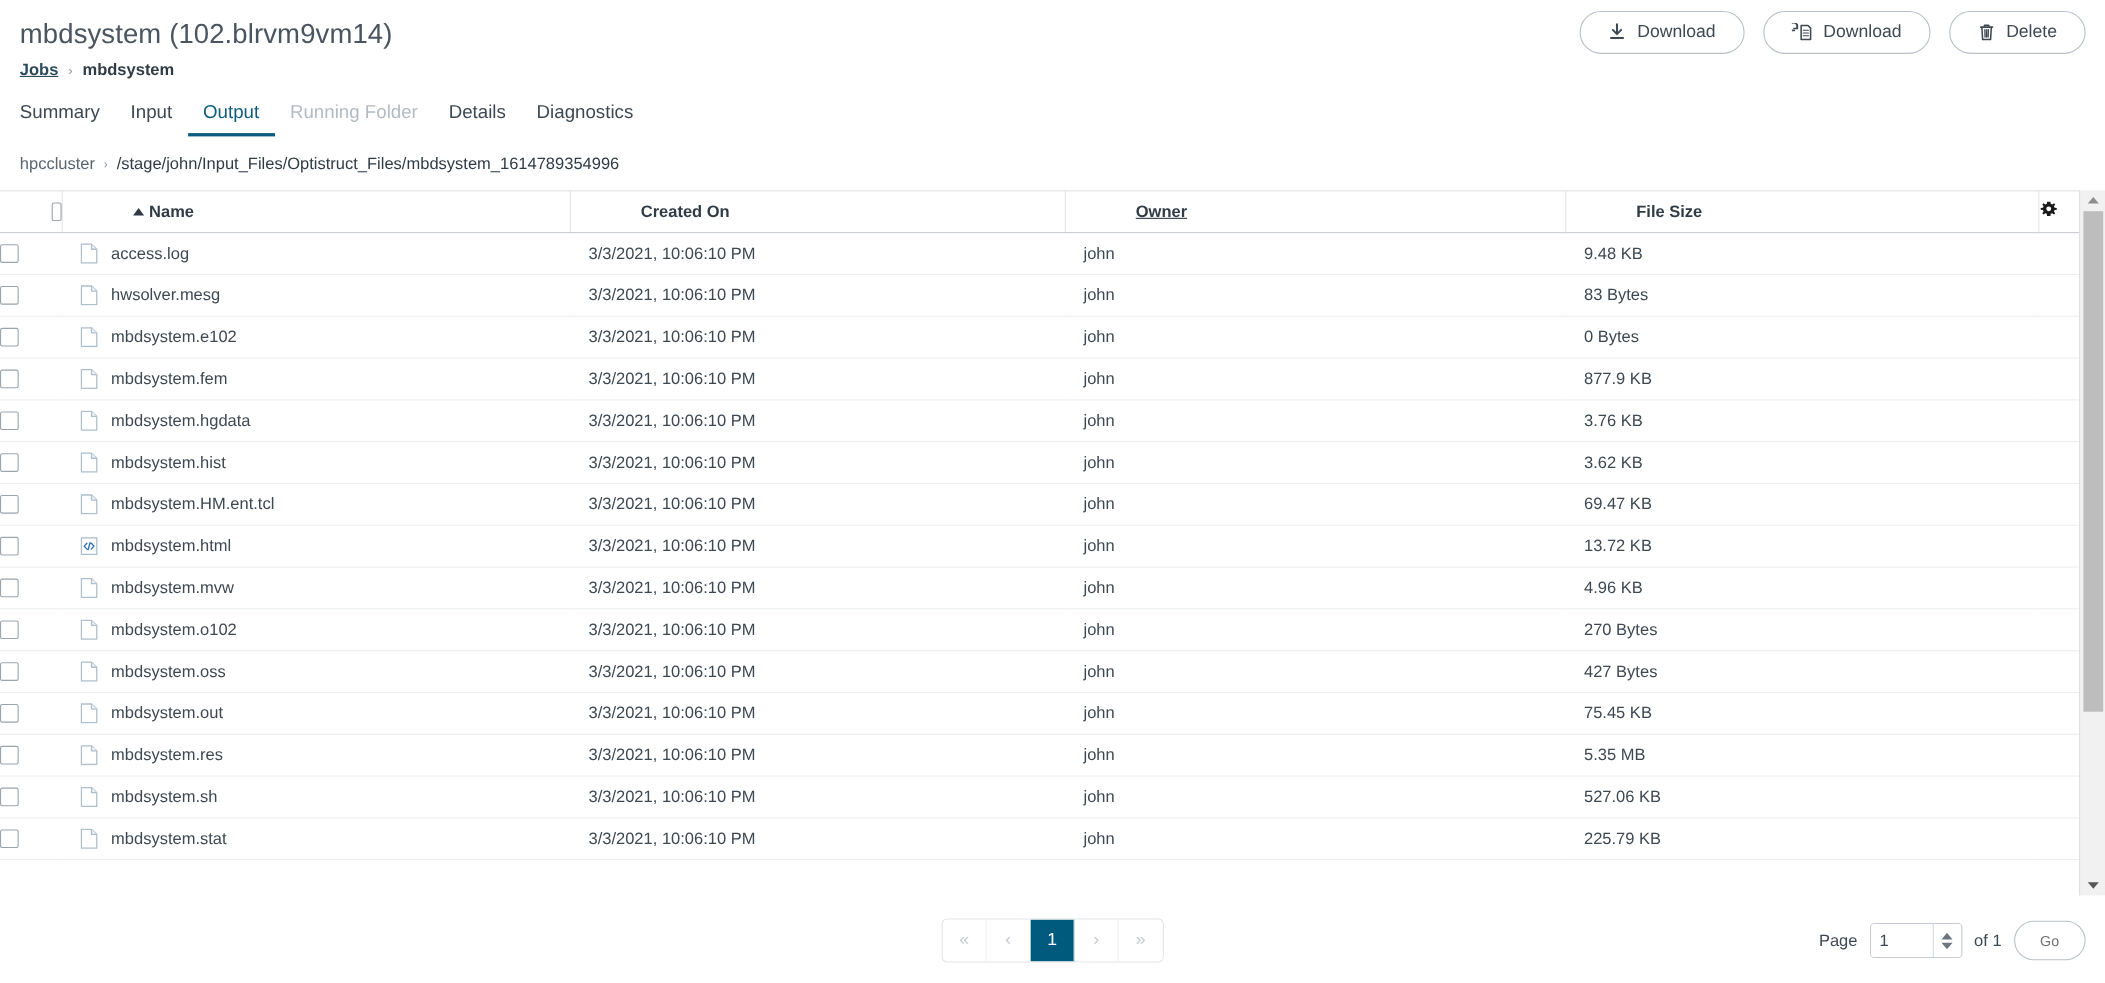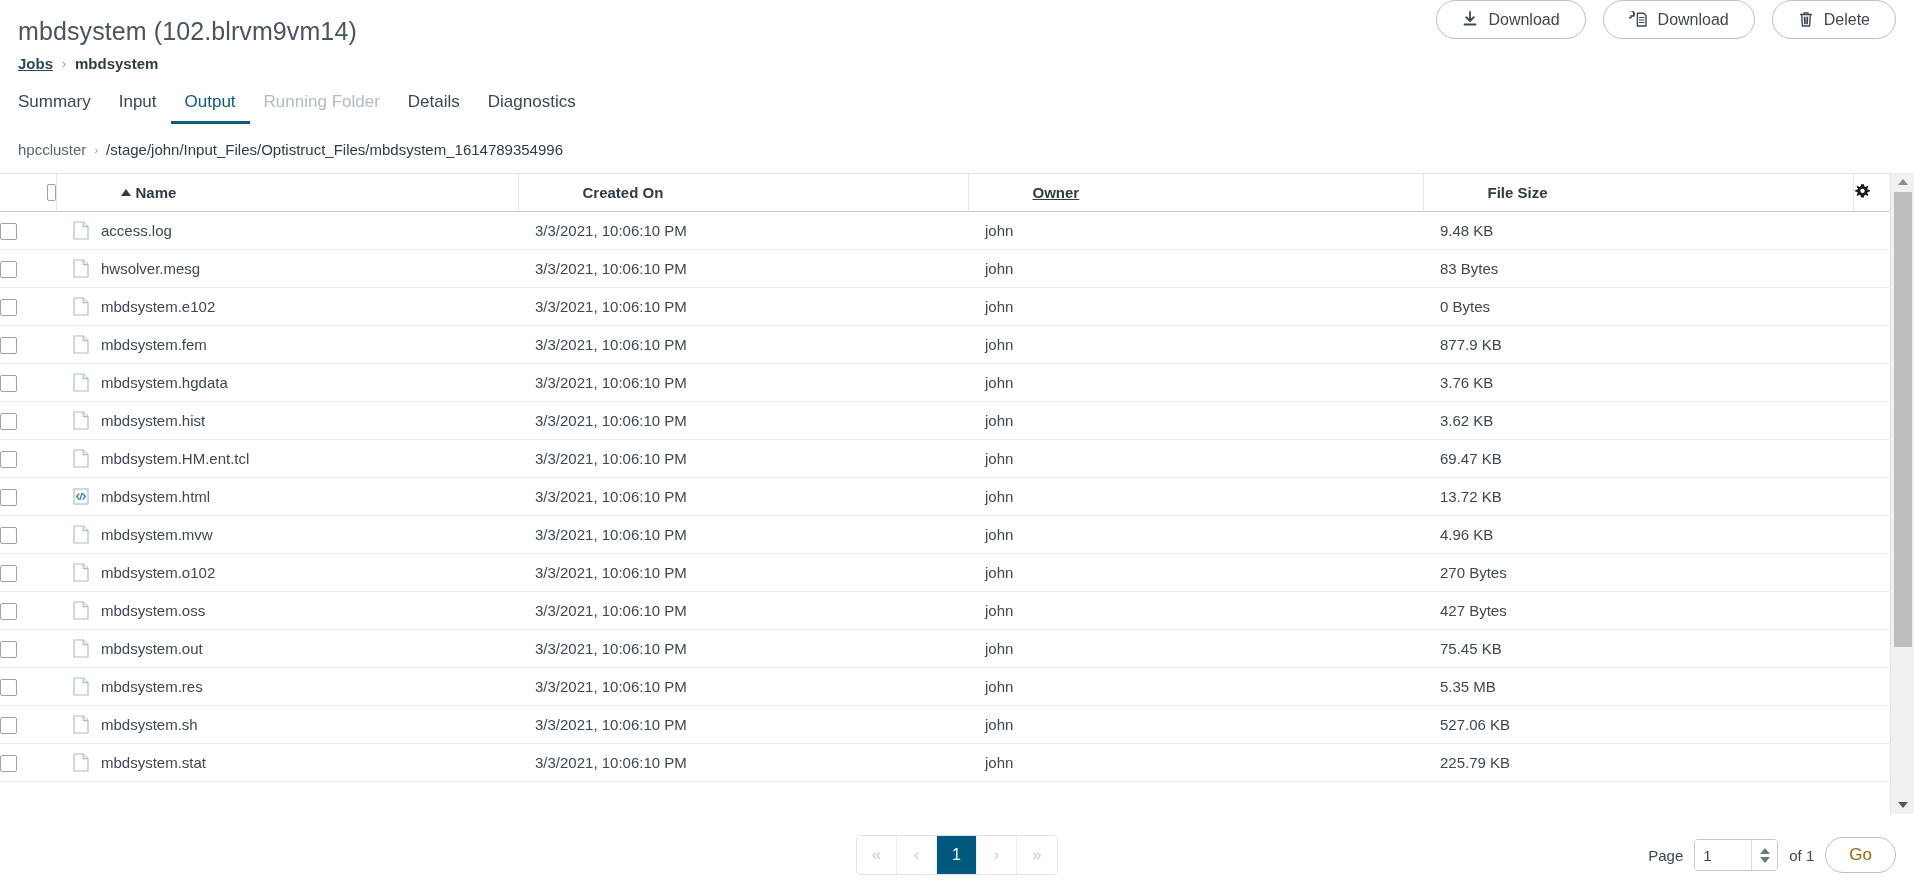--- a/index.html
+++ b/index.html
@@ -23,21 +23,21 @@
     margin: 6px 0 0 18px; font-size: 15px; line-height: 20px;
     display: flex; align-items: center; gap: 9px;
   }
   .breadcrumb .crumb-link {
     color: #2b4a5c; text-decoration: underline; cursor: pointer; font-weight: 600;
   }
   .breadcrumb .crumb-sep { color: #8a949c; font-size: 12px; }
   .breadcrumb .crumb-current { color: #2f3b45; font-weight: 700; }
 
   .header-actions {
-    position: absolute; top: 0; right: 18px;
+    position: absolute; top: 10px; right: 18px;
     display: flex; gap: 17px; align-items: center;
   }
   .btn-pill {
     display: flex; align-items: center; justify-content: center; gap: 10px;
     height: 39px; padding: 0 25px;
     border: 1px solid #b9c0c6; border-radius: 20px;
     background: #fff; color: #3d4852;
     font-size: 16px; cursor: pointer; white-space: nowrap;
   }
   .btn-pill svg { display: block; }
@@ -177,21 +177,21 @@
   .spin-btns .tri-up {
     width: 0; height: 0; border-left: 5px solid transparent;
     border-right: 5px solid transparent; border-bottom: 6px solid #6d767e; cursor: pointer;
   }
   .spin-btns .tri-down {
     width: 0; height: 0; border-left: 5px solid transparent;
     border-right: 5px solid transparent; border-top: 6px solid #6d767e; cursor: pointer;
   }
   .btn-go {
     height: 36px; padding: 0 23px; border: 1px solid #b9c0c6;
-    border-radius: 18px; background: #fff; color: #a16207; font-size: 17px;
+    border-radius: 18px; background: #fff; color: #737373; font-size: 13px;
     cursor: pointer;
   }
 </style>
 </head>
 <body>
 
 <div class="page">
 
   <div class="header">
     <div class="job-title">mbdsystem (102.blrvm9vm14)</div>

